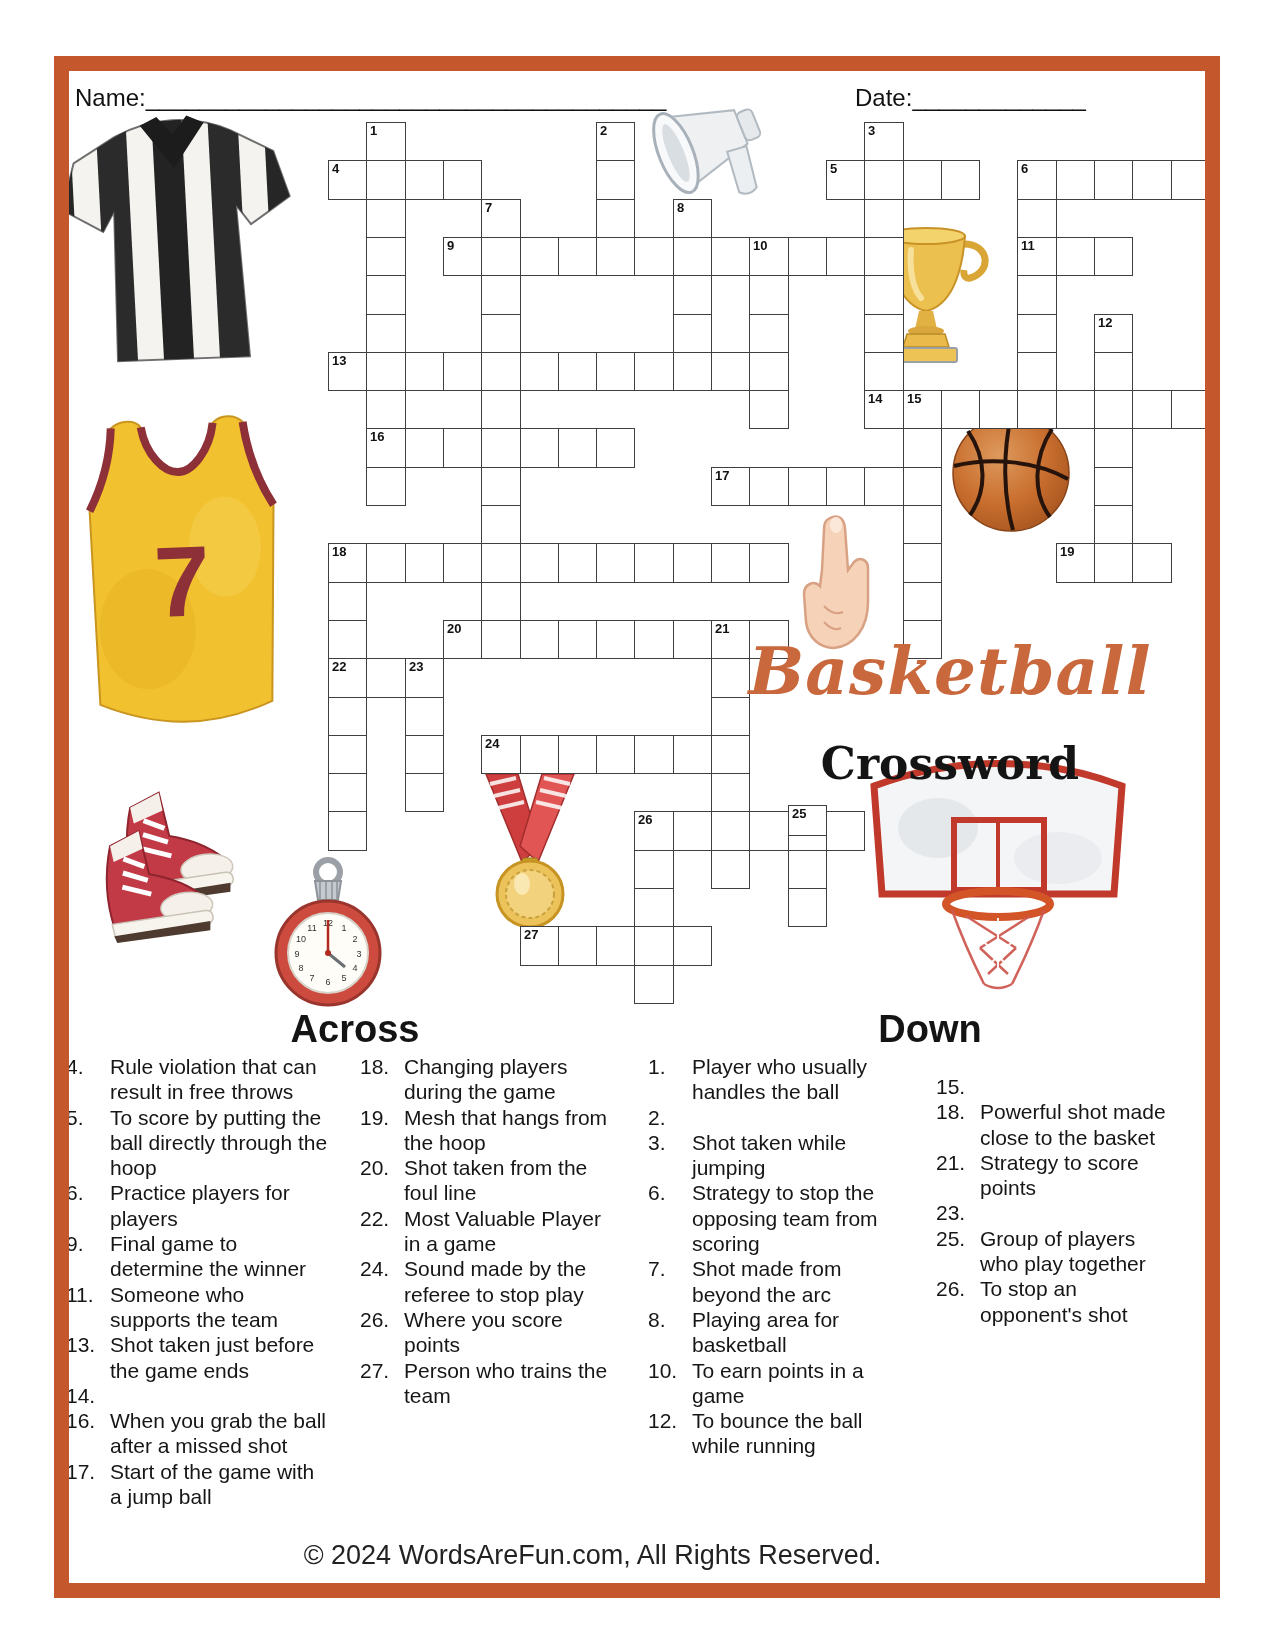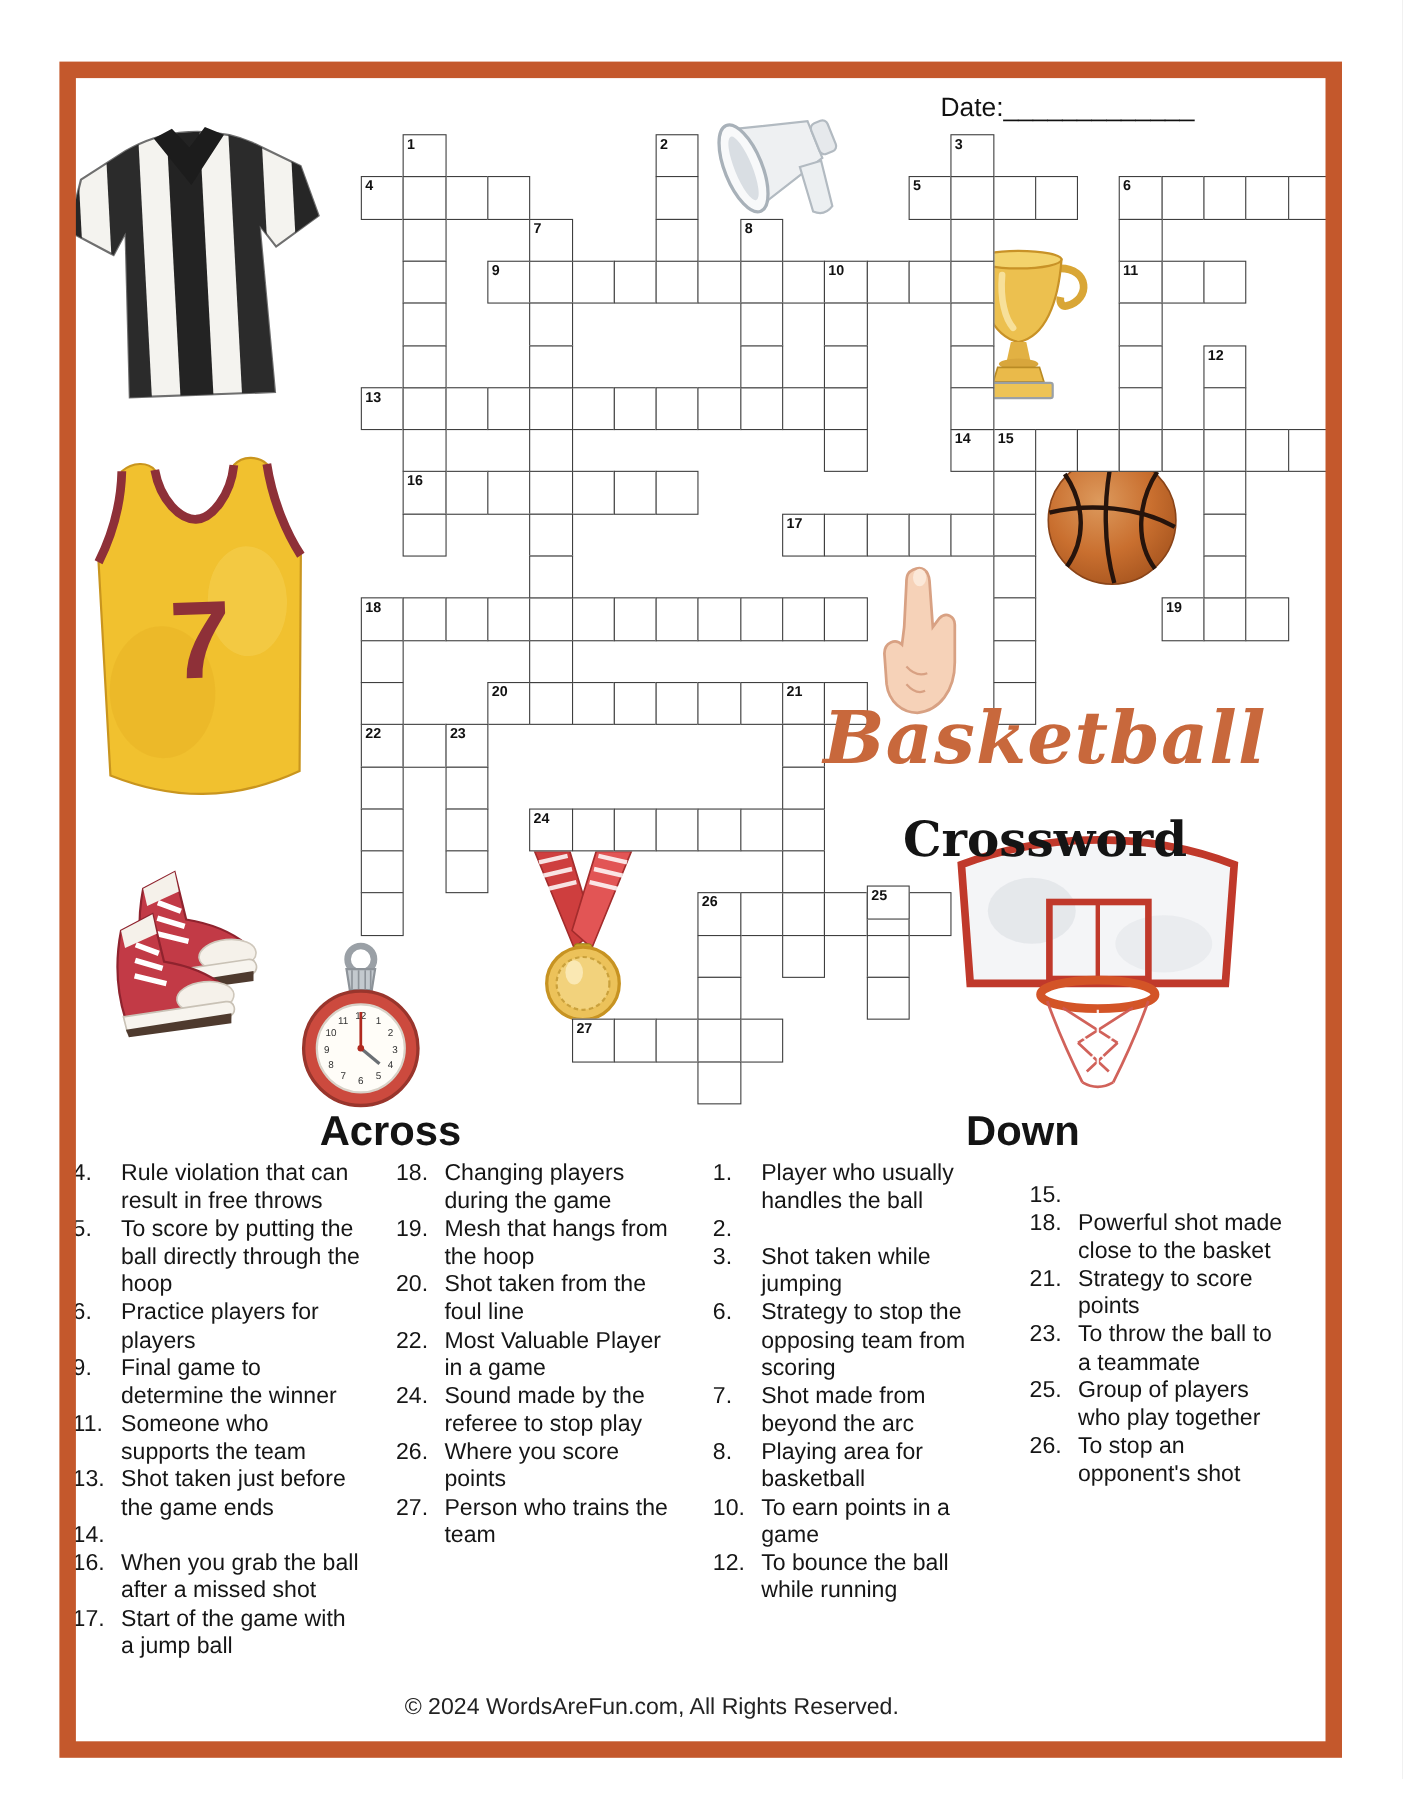--- a/index.html
+++ b/index.html
@@ -17,28 +17,29 @@
       font-family:"DejaVu Serif",serif;font-style:italic;font-weight:bold;
       font-size:66px;color:#c8683c;z-index:12;letter-spacing:1px;}
   .title-sub{position:absolute;left:780px;top:738px;width:340px;text-align:center;
       font-family:"DejaVu Serif",serif;font-weight:bold;font-size:44px;color:#141414;z-index:12;}
   .sec-hdr{position:absolute;font-size:38px;font-weight:bold;color:#141414;z-index:12;}
   .clue-col{position:absolute;z-index:12;font-size:21px;line-height:25.3px;color:#161616;}
   .clue{display:flex;align-items:flex-start;}
   .cnum{flex:0 0 44px;}
   .ctext{flex:1 1 auto;}
   .copyright{position:absolute;left:0;top:1540px;width:1185px;text-align:center;
-      font-size:21px;color:#222;z-index:12;}
+      font-size:27px;color:#222;z-index:12;}
 </style>
 </head>
 <body>
 
 <div class="page">
   <div class="frame"></div>
 
+  <div class="hdr-label" style="left:75px;top:84px;"><span>Name:</span><span class="hdr-line">_______________________________________</span></div>
   <div class="hdr-label" style="left:855px;top:84px;"><span>Date:</span><span class="hdr-line">_____________</span></div>
 
   <svg class="ill" style="left:58px;top:106px;width:240px;height:277px;transform:rotate(-3deg);" viewBox="0 0 240 277">
     <defs>
         <clipPath id="refclip">
       <path d="M120,14 C95,14 78,20 62,28 L20,52 L6,98 L46,122 L58,102 L54,252 L186,254 L180,102 L194,122 L234,96 L220,50 L178,27 C162,19 145,14 120,14 Z"></path>
     </clipPath>
       </defs>
     <path d="M120,14 C95,14 78,20 62,28 L20,52 L6,98 L46,122 L58,102 L54,252 L186,254 L180,102 L194,122 L234,96 L220,50 L178,27 C162,19 145,14 120,14 Z" fill="#f4f3ef" stroke="#6f6f6f" stroke-width="2"></path>
     <g clip-path="url(#refclip)">
@@ -519,21 +520,20 @@
       <div class="clue">
         <span class="cnum">18.</span>
         <span class="ctext">Powerful shot made close to the basket</span>
       </div>
       <div class="clue">
         <span class="cnum">21.</span>
         <span class="ctext">Strategy to score points</span>
       </div>
       <div class="clue">
         <span class="cnum">23.</span>
-        <span class="ctext">To throw the ball to a teammate</span>
       </div>
       <div class="clue">
         <span class="cnum">25.</span>
         <span class="ctext">Group of players who play together</span>
       </div>
       <div class="clue">
         <span class="cnum">26.</span>
         <span class="ctext">To stop an opponent's shot</span>
       </div>
     </div>

